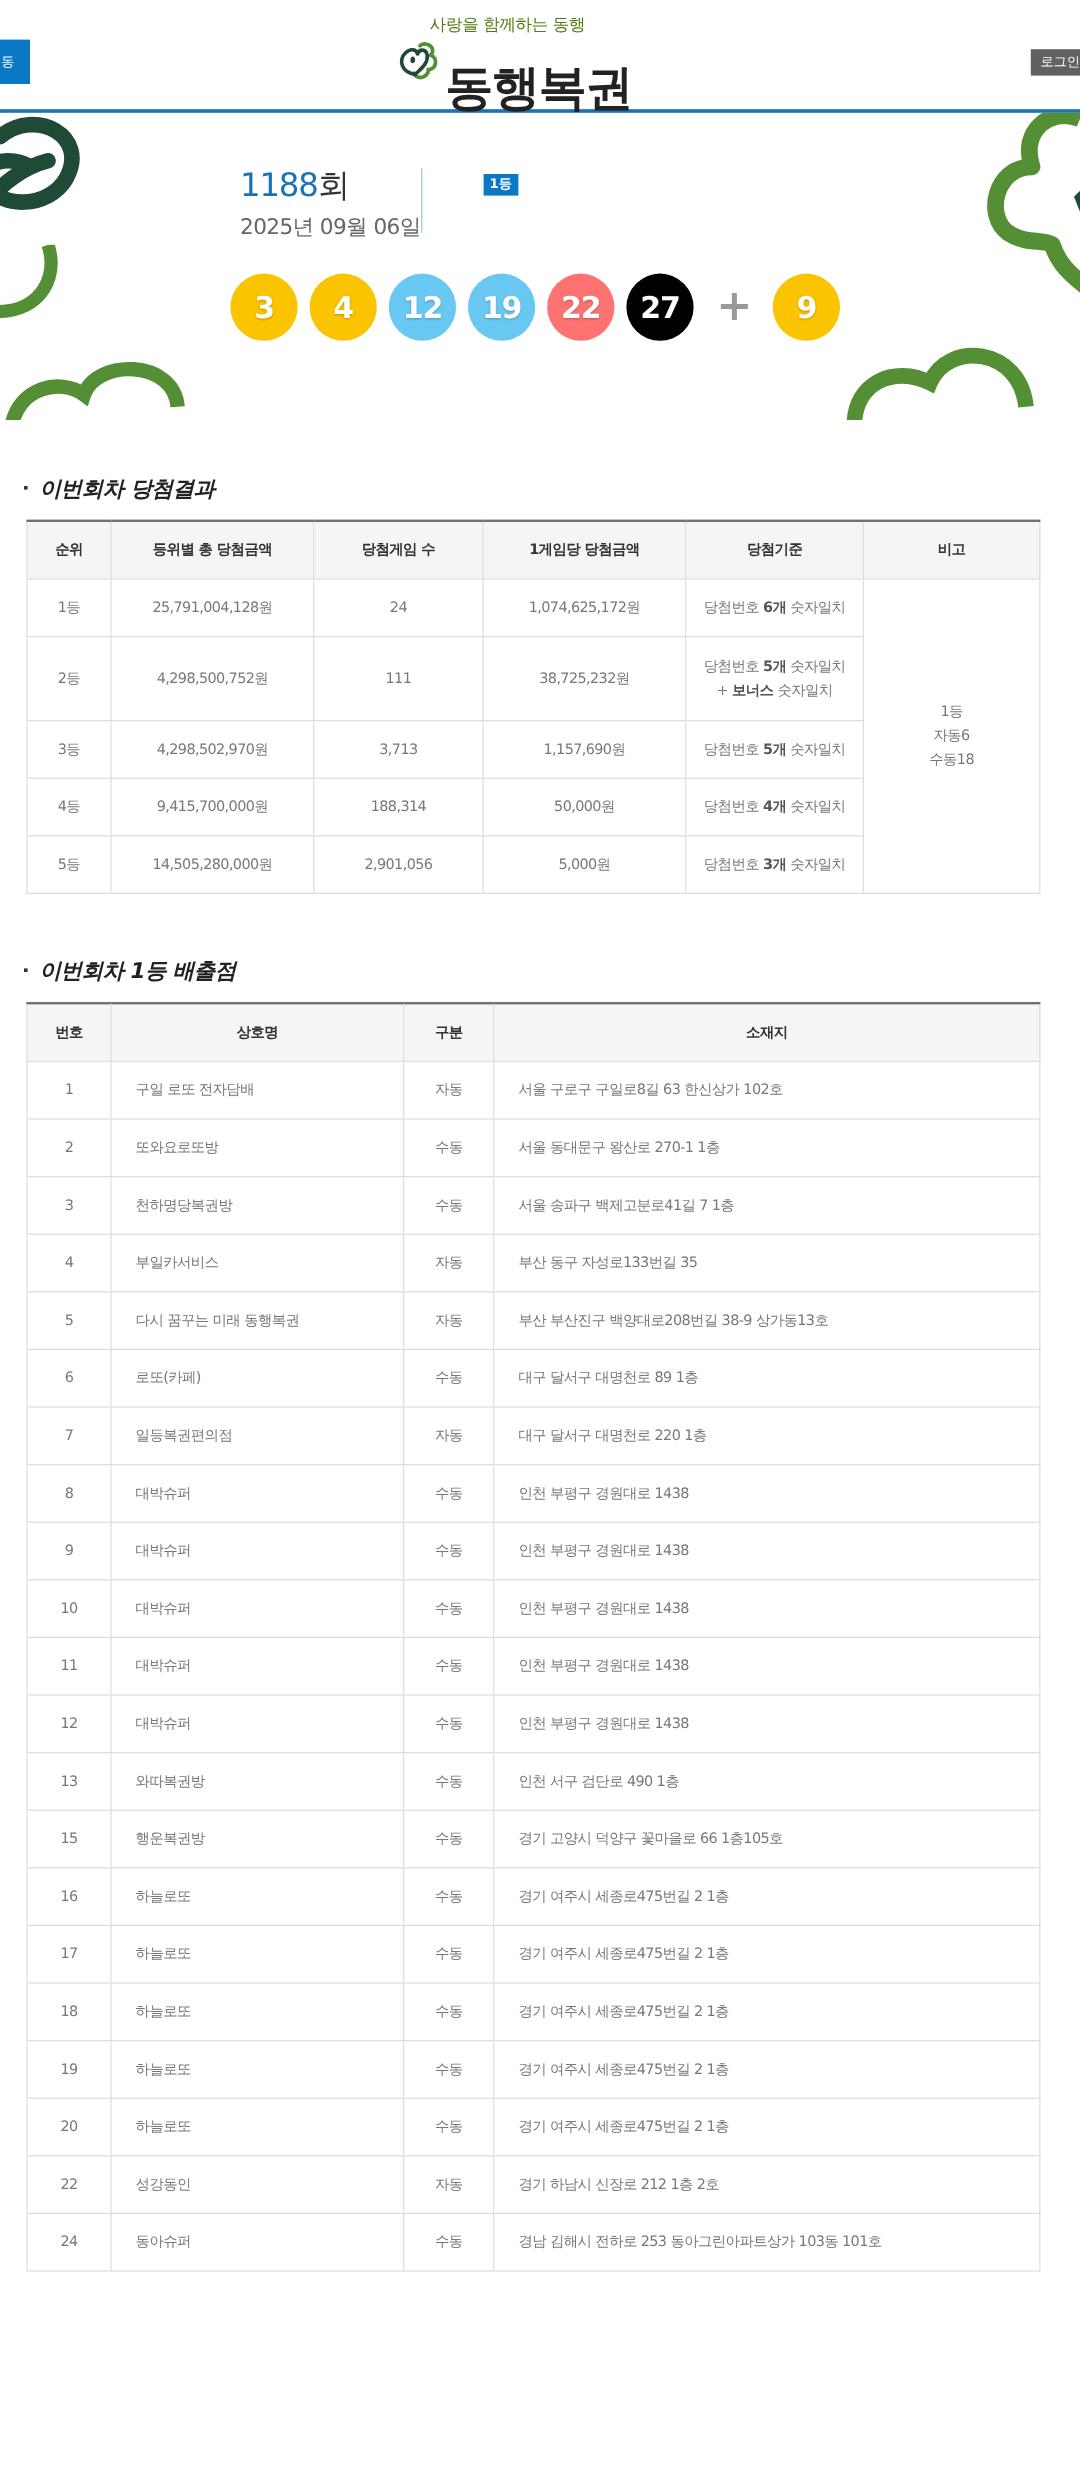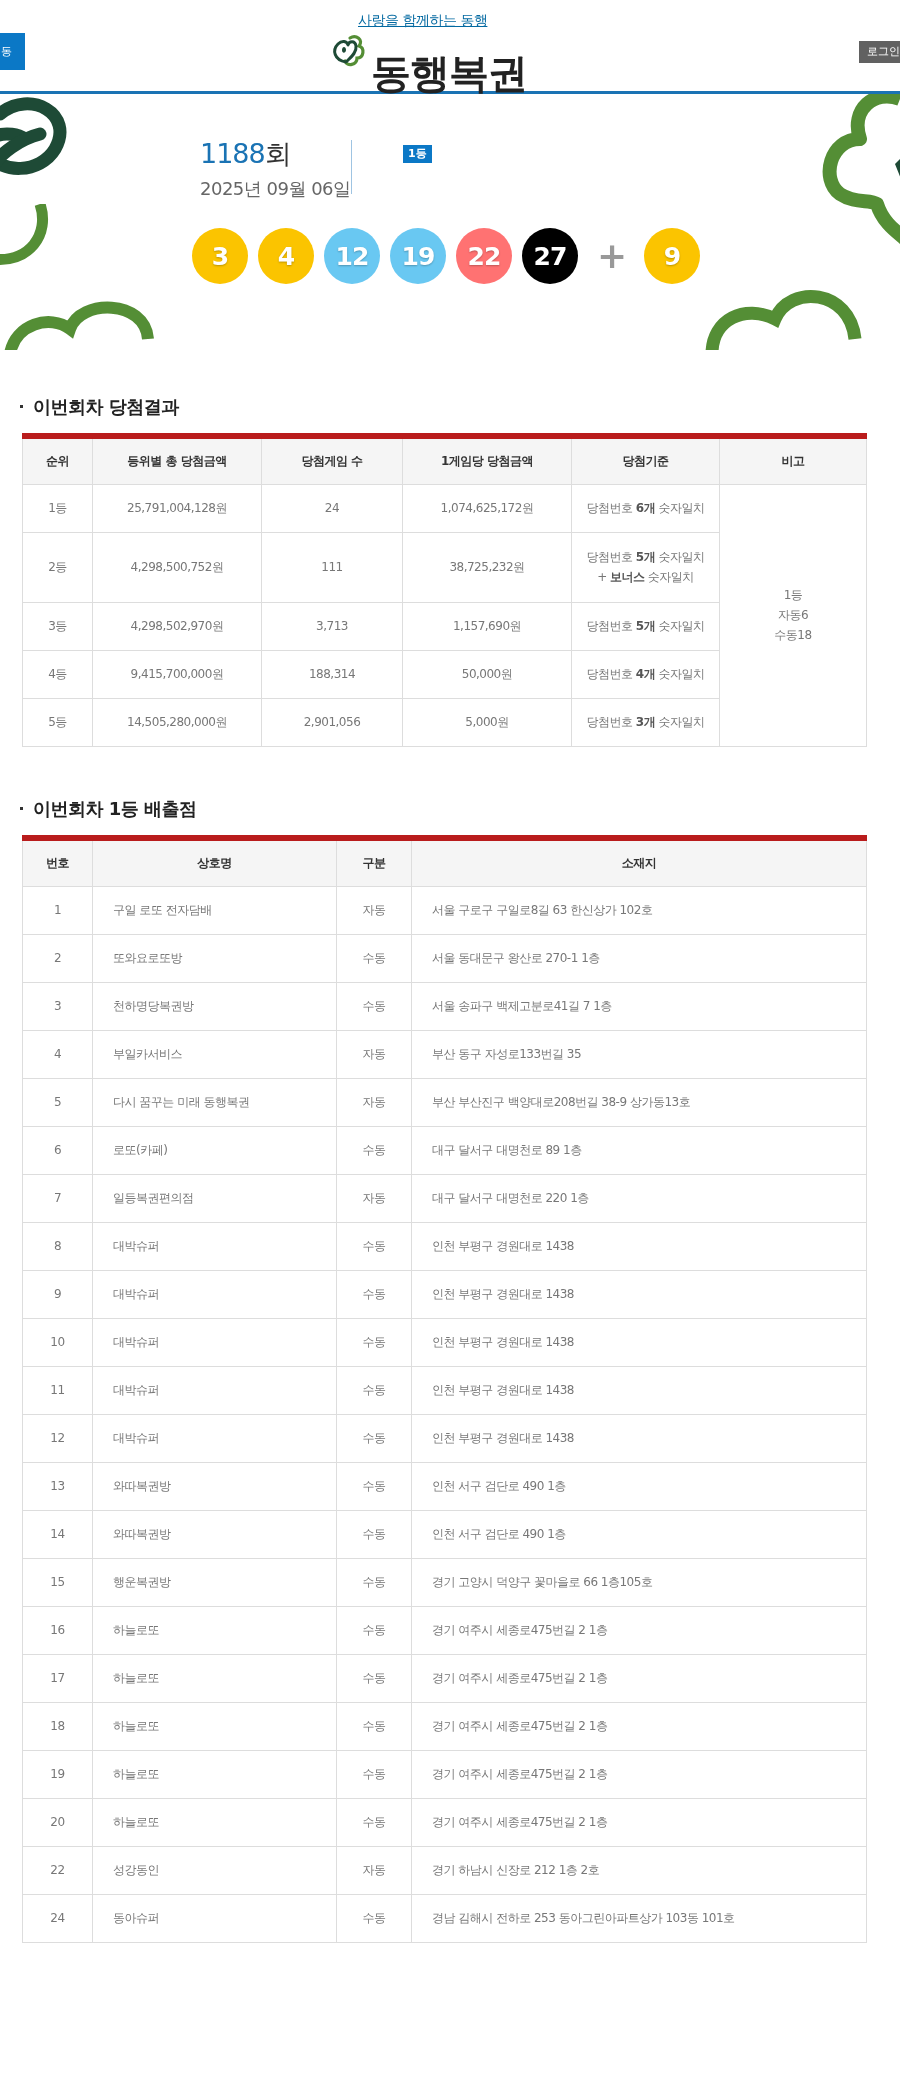--- a/index.html
+++ b/index.html
@@ -4,21 +4,21 @@
 <style>
   * { box-sizing: border-box; margin: 0; padding: 0; }
   html, body { width: 900px; background: #fff; }
   body { font-family: "DejaVu Sans", "Liberation Sans", sans-serif; color: #666; position: relative; height: 2077px; overflow: hidden; }
 
   
   .header { position: absolute; left: 0; top: 0; width: 900px; height: 94px; border-bottom: 3px solid #1a73b4; background: #fff; }
   .left-tab { position: absolute; left: 0; top: 33px; width: 25px; height: 37px; background: #0b78c6; color: #fff; font-size: 11px; line-height: 37px; text-align: left; padding-left: 1px; overflow: hidden; }
   .login-btn { position: absolute; left: 859px; top: 41px; width: 41px; height: 22px; background: #616161; color: #fff; font-size: 11px; line-height: 22px; padding-left: 8px; overflow: hidden; white-space: nowrap; text-align: center; }
   .logo { position: absolute; left: 330px; top: 10px; width: 170px; height: 62px; }
-  .logo-slogan { position: absolute; left: 28px; top: 2px; font-size: 14px; color: #0369a1; letter-spacing: -0.5px; white-space: nowrap; text-decoration: underline; }
+  .logo-slogan { position: absolute; left: 28px; top: 2px; font-size: 14px; color: #4d7c0f; letter-spacing: -0.5px; white-space: nowrap; }
   .logo-mark { position: absolute; left: 0; top: 22px; width: 36px; height: 36px; }
   .logo-name { position: absolute; left: 41px; top: 36px; font-size: 40px; font-weight: bold; color: #222; letter-spacing: -1px; white-space: nowrap; }
 
   
   .hero { position: absolute; left: 0; top: 94px; width: 900px; height: 256px; overflow: hidden; }
   .deco { position: absolute; }
   .round-info { position: absolute; left: 200px; top: 42px; }
   .round-no { font-size: 27px; color: #1a73b4; letter-spacing: -1px; white-space: nowrap; }
   .round-no .unit { color: #333; }
   .round-date { font-size: 18px; color: #666; margin-top: 5px; letter-spacing: -0.5px; white-space: nowrap; }
@@ -28,25 +28,25 @@
   .prize-row { margin-top: 1px; }
   .prize-amount { font-size: 27px; color: #1a73b4; letter-spacing: -0.5px; }
   .prize-unit { font-size: 14px; color: #333; margin-left: 2px; }
   .prize-games { font-size: 14px; color: #666; margin-left: 18px; letter-spacing: -0.5px; }
 
   .balls { position: absolute; left: 192px; top: 134px; height: 56px; display: flex; align-items: center; }
   .ball { width: 56px; height: 56px; border-radius: 50%; color: #fff; font-size: 25px; font-weight: bold; display: flex; align-items: center; justify-content: center; margin-right: 10px; text-shadow: 0 1px 2px rgba(0,0,0,0.25); letter-spacing: -1px; }
   .plus { width: 40px; margin: 0 12px 0 4px; color: #999; font-size: 36px; font-weight: bold; text-align: center; line-height: 56px; }
 
   
-  .section-title { position: absolute; left: 20px; font-size: 18px; font-weight: bold; color: #222; letter-spacing: -0.5px; white-space: nowrap; }
+  .section-title { position: absolute; left: 20px; font-size: 18px; font-weight: bold; color: #222; letter-spacing: -0.5px; white-space: nowrap; font-style: italic; }
   .section-title .dot { display: inline-block; width: 3px; height: 3px; background: #333; margin-right: 10px; vertical-align: middle; position: relative; top: -2px; }
 
   table { position: absolute; left: 22px; width: 844px; border-collapse: collapse; table-layout: fixed; }
-  table thead tr { border-top: 6px solid #b91c1c; padding-left: 20px; }
+  table thead tr { border-top: 1px solid #b91c1c; padding-left: 20px; }
   th { background: #f5f5f5; color: #333; font-weight: bold; font-size: 12px; height: 48px; border: 1px solid #ddd; border-top: 2px solid #707070; letter-spacing: -0.5px; }
   td { font-size: 12px; color: #777; border: 1px solid #ddd; text-align: center; height: 48px; letter-spacing: -0.5px; }
   td.left { text-align: left; padding-left: 20px; }
   td.tall { height: 70px; }
   td b { color: #555; }
   .remark { line-height: 20px; }
 
   #results-table { top: 433px; }
   #stores-table { top: 835px; }
 </style>
@@ -269,26 +269,20 @@
         <td>수동</td>
         <td class="left">인천 부평구 경원대로 1438</td>
       </tr>
       <tr>
         <td>13</td>
         <td class="left">와따복권방</td>
         <td>수동</td>
         <td class="left">인천 서구 검단로 490 1층</td>
       </tr>
       <tr>
-        <td>14</td>
-        <td class="left">와따복권방</td>
-        <td>수동</td>
-        <td class="left">인천 서구 검단로 490 1층</td>
-      </tr>
-      <tr>
         <td>15</td>
         <td class="left">행운복권방</td>
         <td>수동</td>
         <td class="left">경기 고양시 덕양구 꽃마을로 66 1층105호</td>
       </tr>
       <tr>
         <td>16</td>
         <td class="left">하늘로또</td>
         <td>수동</td>
         <td class="left">경기 여주시 세종로475번길 2 1층</td>

